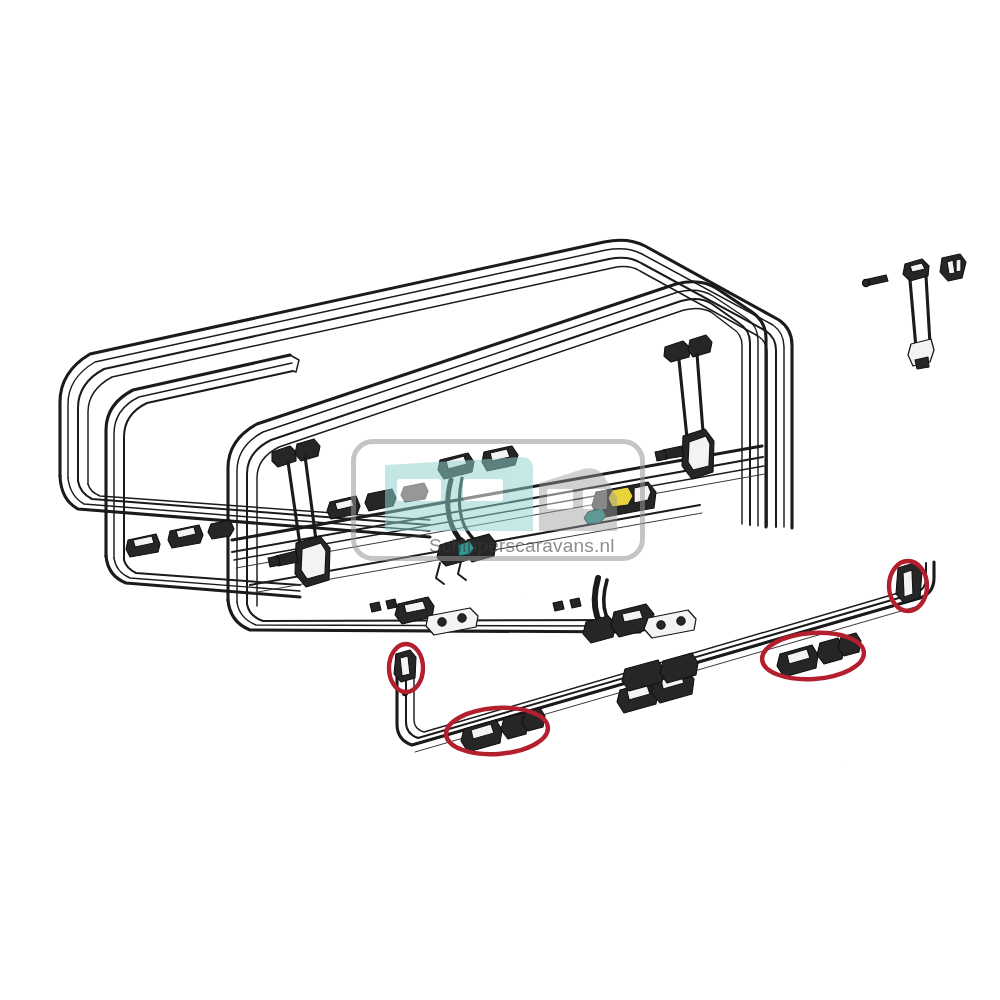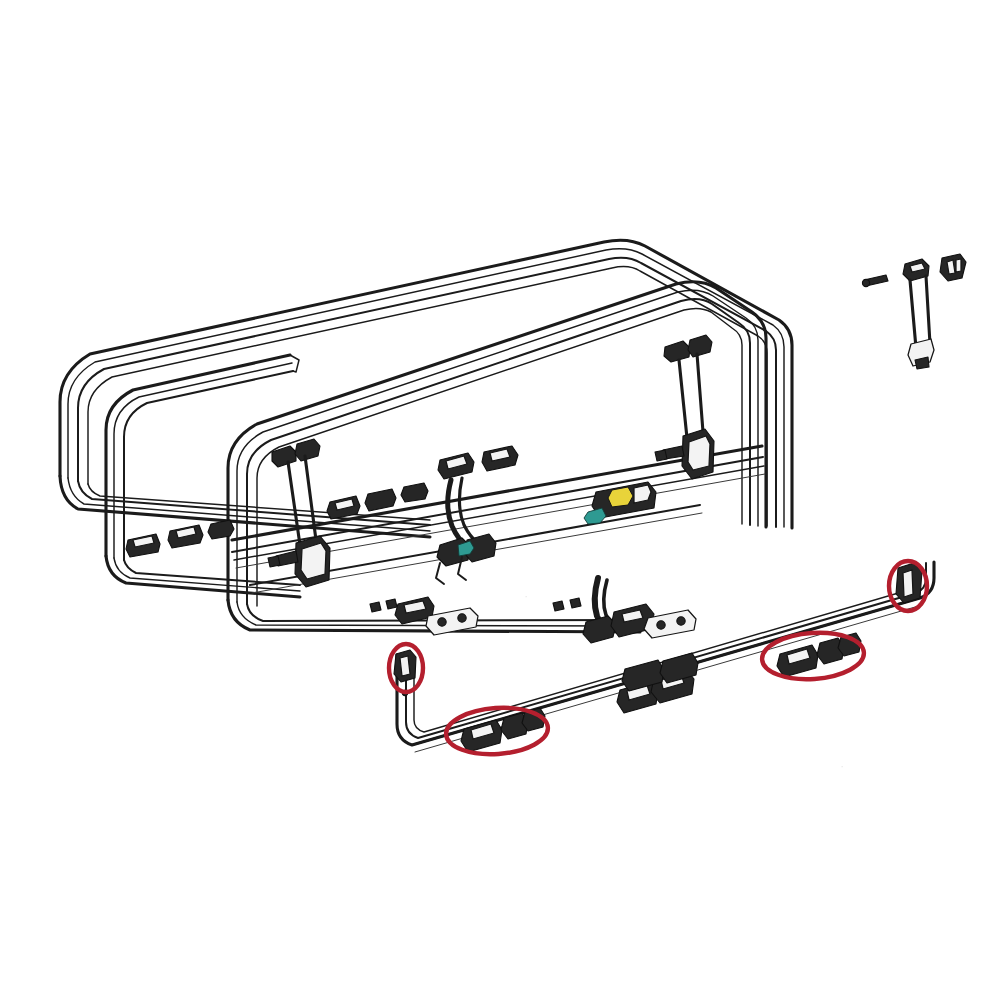--- a/index.html
+++ b/index.html
@@ -268,14 +268,32 @@
 
     <g>
         <ellipse cx="406" cy="668" rx="17" ry="24" fill="none" stroke="#b41f2e" stroke-width="4.4"></ellipse>
         <ellipse cx="497" cy="731" rx="51" ry="23" fill="none" stroke="#b41f2e" stroke-width="4.4" transform="rotate(-4 497 731)"></ellipse>
         <ellipse cx="813" cy="656" rx="51" ry="23" fill="none" stroke="#b41f2e" stroke-width="4.4" transform="rotate(-4 813 656)"></ellipse>
         <ellipse cx="908" cy="586" rx="19" ry="25" fill="none" stroke="#b41f2e" stroke-width="4.4"></ellipse>
       </g>
 
   </svg>
 
+  <div id="watermark" style="left: 351px; top: 439px; width: 294px; height: 122px;">
+    <div id="watermark-frame" style="border-color: rgba(150, 150, 150, 0.55);"></div>
+    <svg id="watermark-art" viewBox="0 0 294 122">
+
+      <g opacity="0.52">
+        <path fill="#8fd3cf" d="M 34 26 L 170 18 Q 182 18 182 30 L 182 92 L 34 92 Z"></path>
+        <rect fill="#ffffff" x="112" y="40" width="40" height="22" rx="3"></rect>
+        <rect fill="#ffffff" x="46" y="40" width="44" height="22" rx="3"></rect>
+      </g>
+
+      <g opacity="0.45">
+        <path fill="#9a9a9a" d="M 188 44 L 232 30 Q 246 27 252 36 L 266 58 L 266 92 L 188 92 Z"></path>
+        <rect fill="#ffffff" x="196" y="50" width="26" height="20" rx="2"></rect>
+        <rect fill="#ffffff" x="232" y="50" width="24" height="20" rx="2"></rect>
+      </g>
+    </svg>
+    <div id="watermark-text" style="color: rgba(60, 60, 60, 0.584);">Schipperscaravans.nl</div>
+  </div>
 
 </div>
 
 </body></html>

